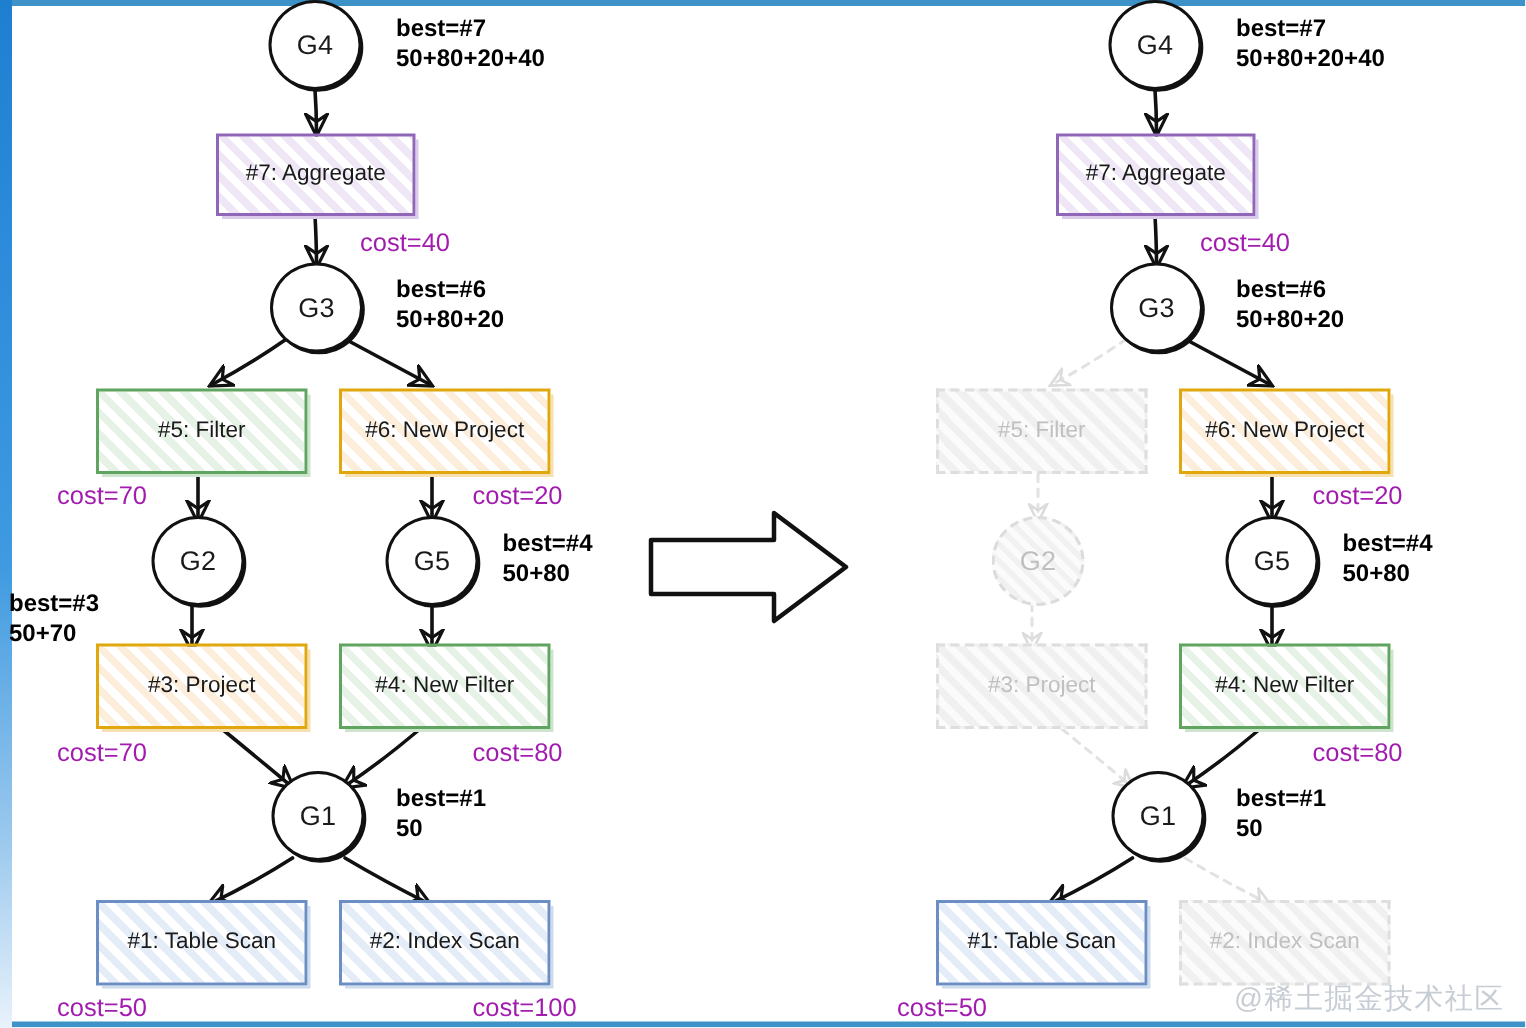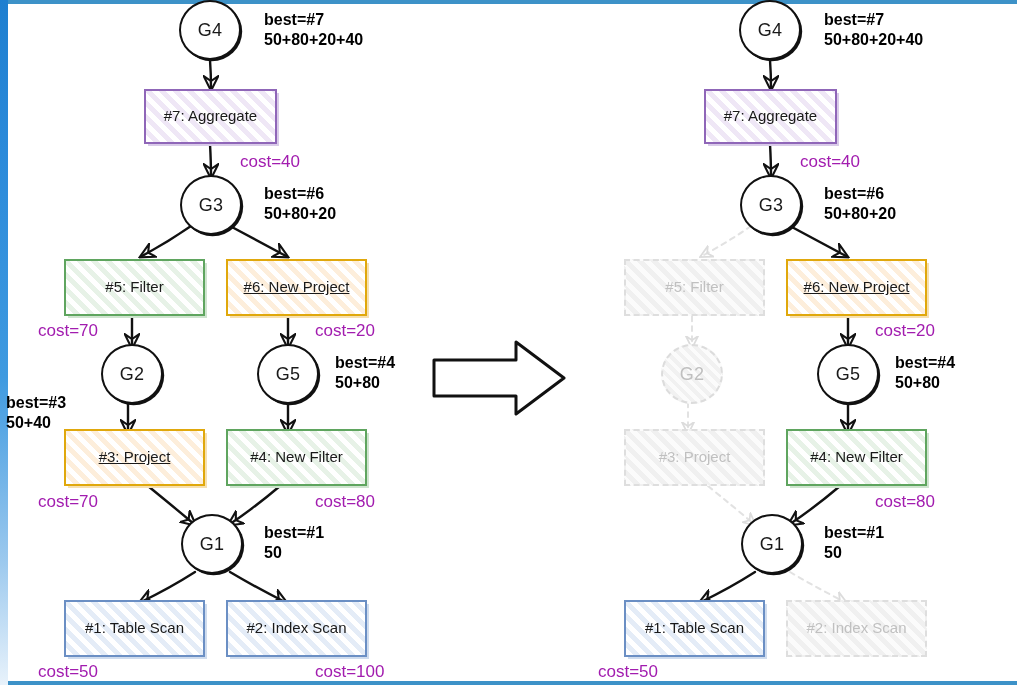--- a/index.html
+++ b/index.html
@@ -75,21 +75,20 @@
   }
   .op-green {
     border: 2.4px solid #5fa55f;
     background: repeating-linear-gradient(45deg, #ffffff 0 5px, #e7f2e7 5px 10px);
     box-shadow: 3px 3px 0 -1px #cfe4cf;
   }
   .op-orange {
     border: 2.8px solid #e0a80c;
     background: repeating-linear-gradient(45deg, #ffffff 0 5px, #fdeedb 5px 10px);
     box-shadow: 3px 3px 0 -1px #f6e0b0;
-    text-decoration: underline;
   }
   .op-blue {
     border: 2.4px solid #6b8fc4;
     background: repeating-linear-gradient(45deg, #ffffff 0 5px, #e4ecf7 5px 10px);
     box-shadow: 3px 3px 0 -1px #cfdcee;
     justify-content: center;
   }
   .op-faded {
     border: 2px dashed #dedede;
     color: #c0c0c0;
@@ -214,21 +213,21 @@
       <div class="opbox op-orange" style="left:218px; top:255px; width:141px; height:57px;">
         <span class="lbl">#6: New Project</span>
       </div>
       <div class="cost" style="left:307px; top:317px;">cost=20</div>
 
       <div class="gnode solid" style="left:93px; top:340px; width:62px; height:60px;">
         <span>G2</span>
       </div>
       <div class="best" style="left:-2px; top:349px;margin-top:40px;">
         <span>best=#3</span>
-        <span>50+40</span>
+        <span>50+70</span>
       </div>
 
       <div class="gnode solid" style="left:249px; top:340px; width:62px; height:60px;">
         <span>G5</span>
       </div>
       <div class="best" style="left:327px; top:349px;">
         <span>best=#4</span>
         <span>50+80</span>
       </div>
 
@@ -327,13 +326,14 @@
       </div>
       <div class="cost" style="left:590px; top:658px;">cost=50</div>
 
       <div class="opbox op-faded" style="left:778px; top:596px; width:141px; height:57px;">
         <span class="lbl">#2: Index Scan</span>
       </div>
     </div>
 
   </div>
 
+  <div id="watermark">@稀土掘金技术社区</div>
 </div>
 
 </body></html>

